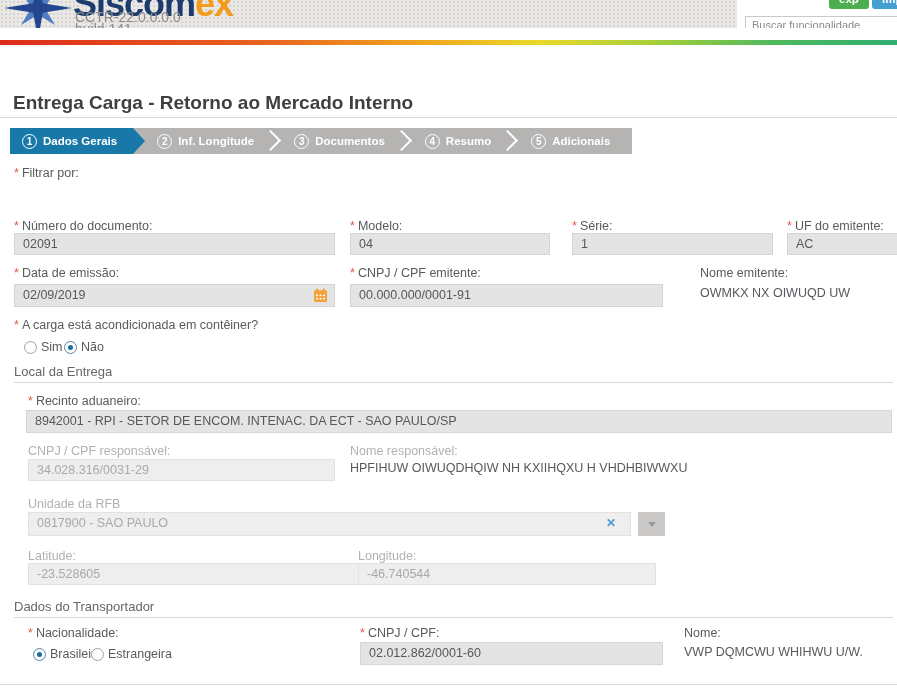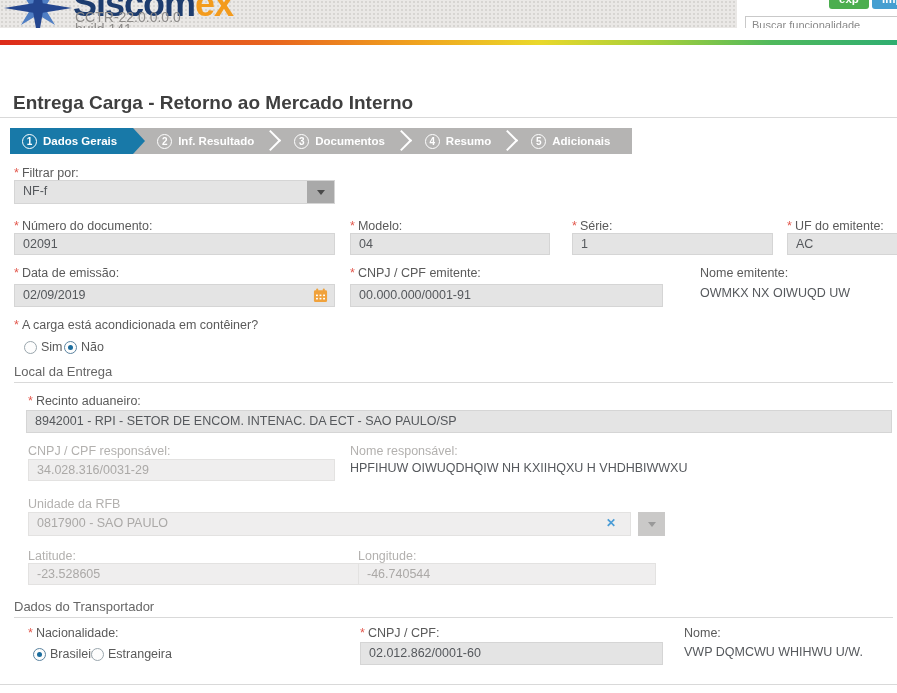--- a/index.html
+++ b/index.html
@@ -90,46 +90,40 @@
   <div class="rule" style="left:0;top:117px;width:897px"></div>
 
   <div id="wizard">
     <div class="step active">
       <span class="circ">1</span>
       <span>Dados Gerais</span>
       <i class="arrow-solid"></i>
     </div>
     <div class="step">
       <span class="circ">2</span>
-      <span>Inf. Resultado</span>
+      <span>Inf. Longitude</span>
       <i class="arrow-line"></i>
     </div>
     <div class="step">
       <span class="circ">3</span>
       <span>Documentos</span>
       <i class="arrow-line"></i>
     </div>
     <div class="step">
       <span class="circ">4</span>
       <span>Resumo</span>
       <i class="arrow-line"></i>
     </div>
     <div class="step" style="padding-right:22px">
       <span class="circ">5</span>
       <span>Adicionais</span>
     </div>
   </div>
 
   <div class="lbl" style="left:14px;top:166px"><span class="req">*</span><span>Filtrar por:</span></div>
-  <div class="inp" style="left:14px;top:180px;width:321px;height:24px">
-    <span>NF-f</span>
-    <span class="selbtn">
-        <i class="dd-arrow"></i>
-      </span>
-  </div>
 
   <div class="lbl" style="left:14px;top:219px"><span class="req">*</span><span>Número do documento:</span></div>
   <div class="inp" style="left:14px;top:233px;width:321px">02091</div>
 
   <div class="lbl" style="left:350px;top:219px"><span class="req">*</span><span>Modelo:</span></div>
   <div class="inp" style="left:350px;top:233px;width:200px">04</div>
 
   <div class="lbl" style="left:572px;top:219px"><span class="req">*</span><span>Série:</span></div>
   <div class="inp" style="left:572px;top:233px;width:201px">1</div>
 

